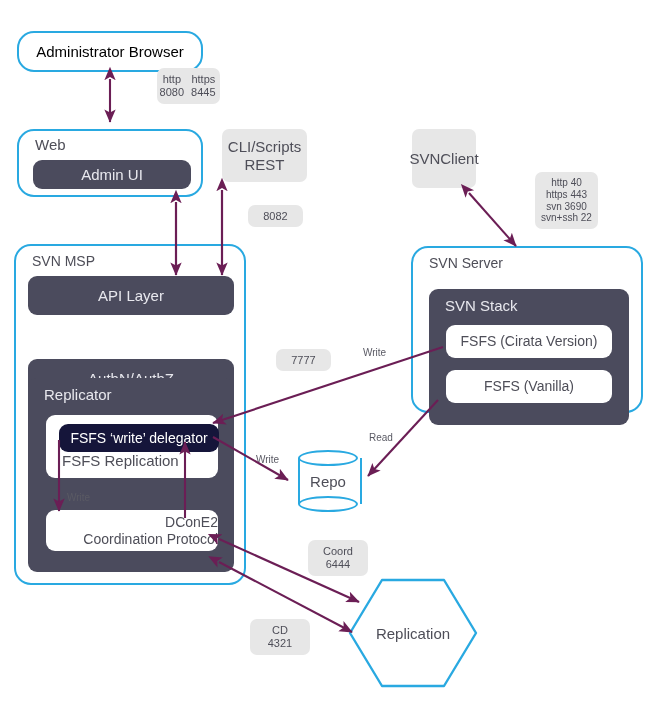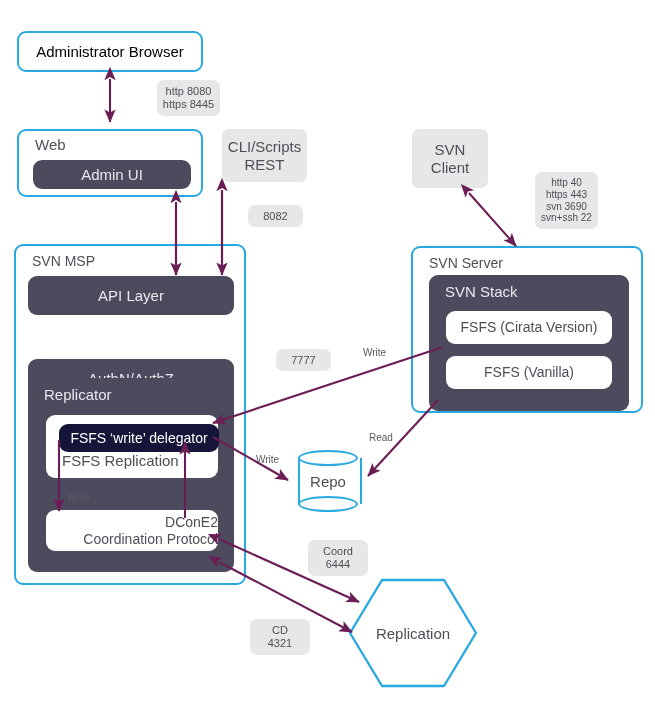--- a/index.html
+++ b/index.html
@@ -35,21 +35,21 @@
     align-items: center;
     justify-content: center;
     text-align: center;
     line-height: 1.18;
   }
 
   
   .outline {
     background: #ffffff;
     border: 2px solid #29a9e1;
-    border-radius: 9px;
+    border-radius: 17px;
   }
 
   
   .slate {
     background: #4b4b5d;
     border-radius: 9px;
     color: #e8e8ee;
   }
 
   
@@ -183,42 +183,42 @@
       <line x1="219" y1="539" x2="359" y2="602" marker-end="url(#ah)" marker-start="url(#ah-start)"></line>
 
       <line x1="219" y1="562" x2="352" y2="632" marker-end="url(#ah)" marker-start="url(#ah-start)"></line>
     </g>
   </svg>
 
   <div class="node outline t-15" style="left:17px; top:31px; width:186px; height:41px;">
     <span>Administrator Browser</span>
   </div>
 
-  <div class="node chip t-11" style="left:157px; top:80px; width:63px; height:36px; flex-direction:column;">
+  <div class="node chip t-11" style="left:157px; top:68px; width:63px; height:36px; flex-direction:row;">
     <span>http 8080</span>
     <span>https 8445</span>
   </div>
 
   <div class="node outline" style="left:17px; top:129px; width:186px; height:68px; display:block;">
     <div class="toplabel t-15" style="top:5px;">Web</div>
     <div class="node slate t-15" style="left:14px; top:29px; width:158px; height:29px;">
       <span>Admin UI</span>
     </div>
   </div>
 
   <div class="node chip t-15" style="left:222px; top:129px; width:85px; height:53px; flex-direction:column;">
     <span>CLI/Scripts</span>
     <span>REST</span>
   </div>
 
   <div class="node chip t-11" style="left:248px; top:205px; width:55px; height:22px;">
     <span>8082</span>
   </div>
 
-  <div class="node chip t-15" style="left:412px; top:129px; width:76px; height:59px; flex-direction:column;">
+  <div class="node chip t-15" style="left:412px; top:129px; width:64px; height:59px; flex-direction:row;">
     <span>SVN</span>
     <span>Client</span>
   </div>
 
   <div class="node chip t-10" style="left:535px; top:172px; width:63px; height:57px; flex-direction:column;">
     <span>http 40</span>
     <span>https 443</span>
     <span>svn 3690</span>
     <span>svn+ssh 22</span>
   </div>
@@ -263,21 +263,21 @@
   <div class="anno" style="left:256px; top:454px;">Write</div>
 
   <div class="anno" style="left:363px; top:347px;">Write</div>
 
   <div class="anno" style="left:369px; top:432px;">Read</div>
 
   <div class="node outline" style="left:411px; top:246px; width:232px; height:167px; display:block;">
 
     <div class="toplabel t-14" style="top:7px;">SVN Server</div>
 
-    <div class="node slate" style="left:16px; top:27px; width:200px; height:136px; display:block;">
+    <div class="node slate" style="left:16px; top:41px; width:200px; height:136px; display:block;">
 
       <div class="toplabel t-15" style="top:8px; color:#e8e8ee;">SVN Stack</div>
 
       <div class="node card t-14" style="left:17px; top:36px; width:166px; height:33px;">
         <span>FSFS (Cirata Version)</span>
       </div>
 
       <div class="node card t-14" style="left:17px; top:81px; width:166px; height:33px;">
         <span>FSFS (Vanilla)</span>
       </div>

